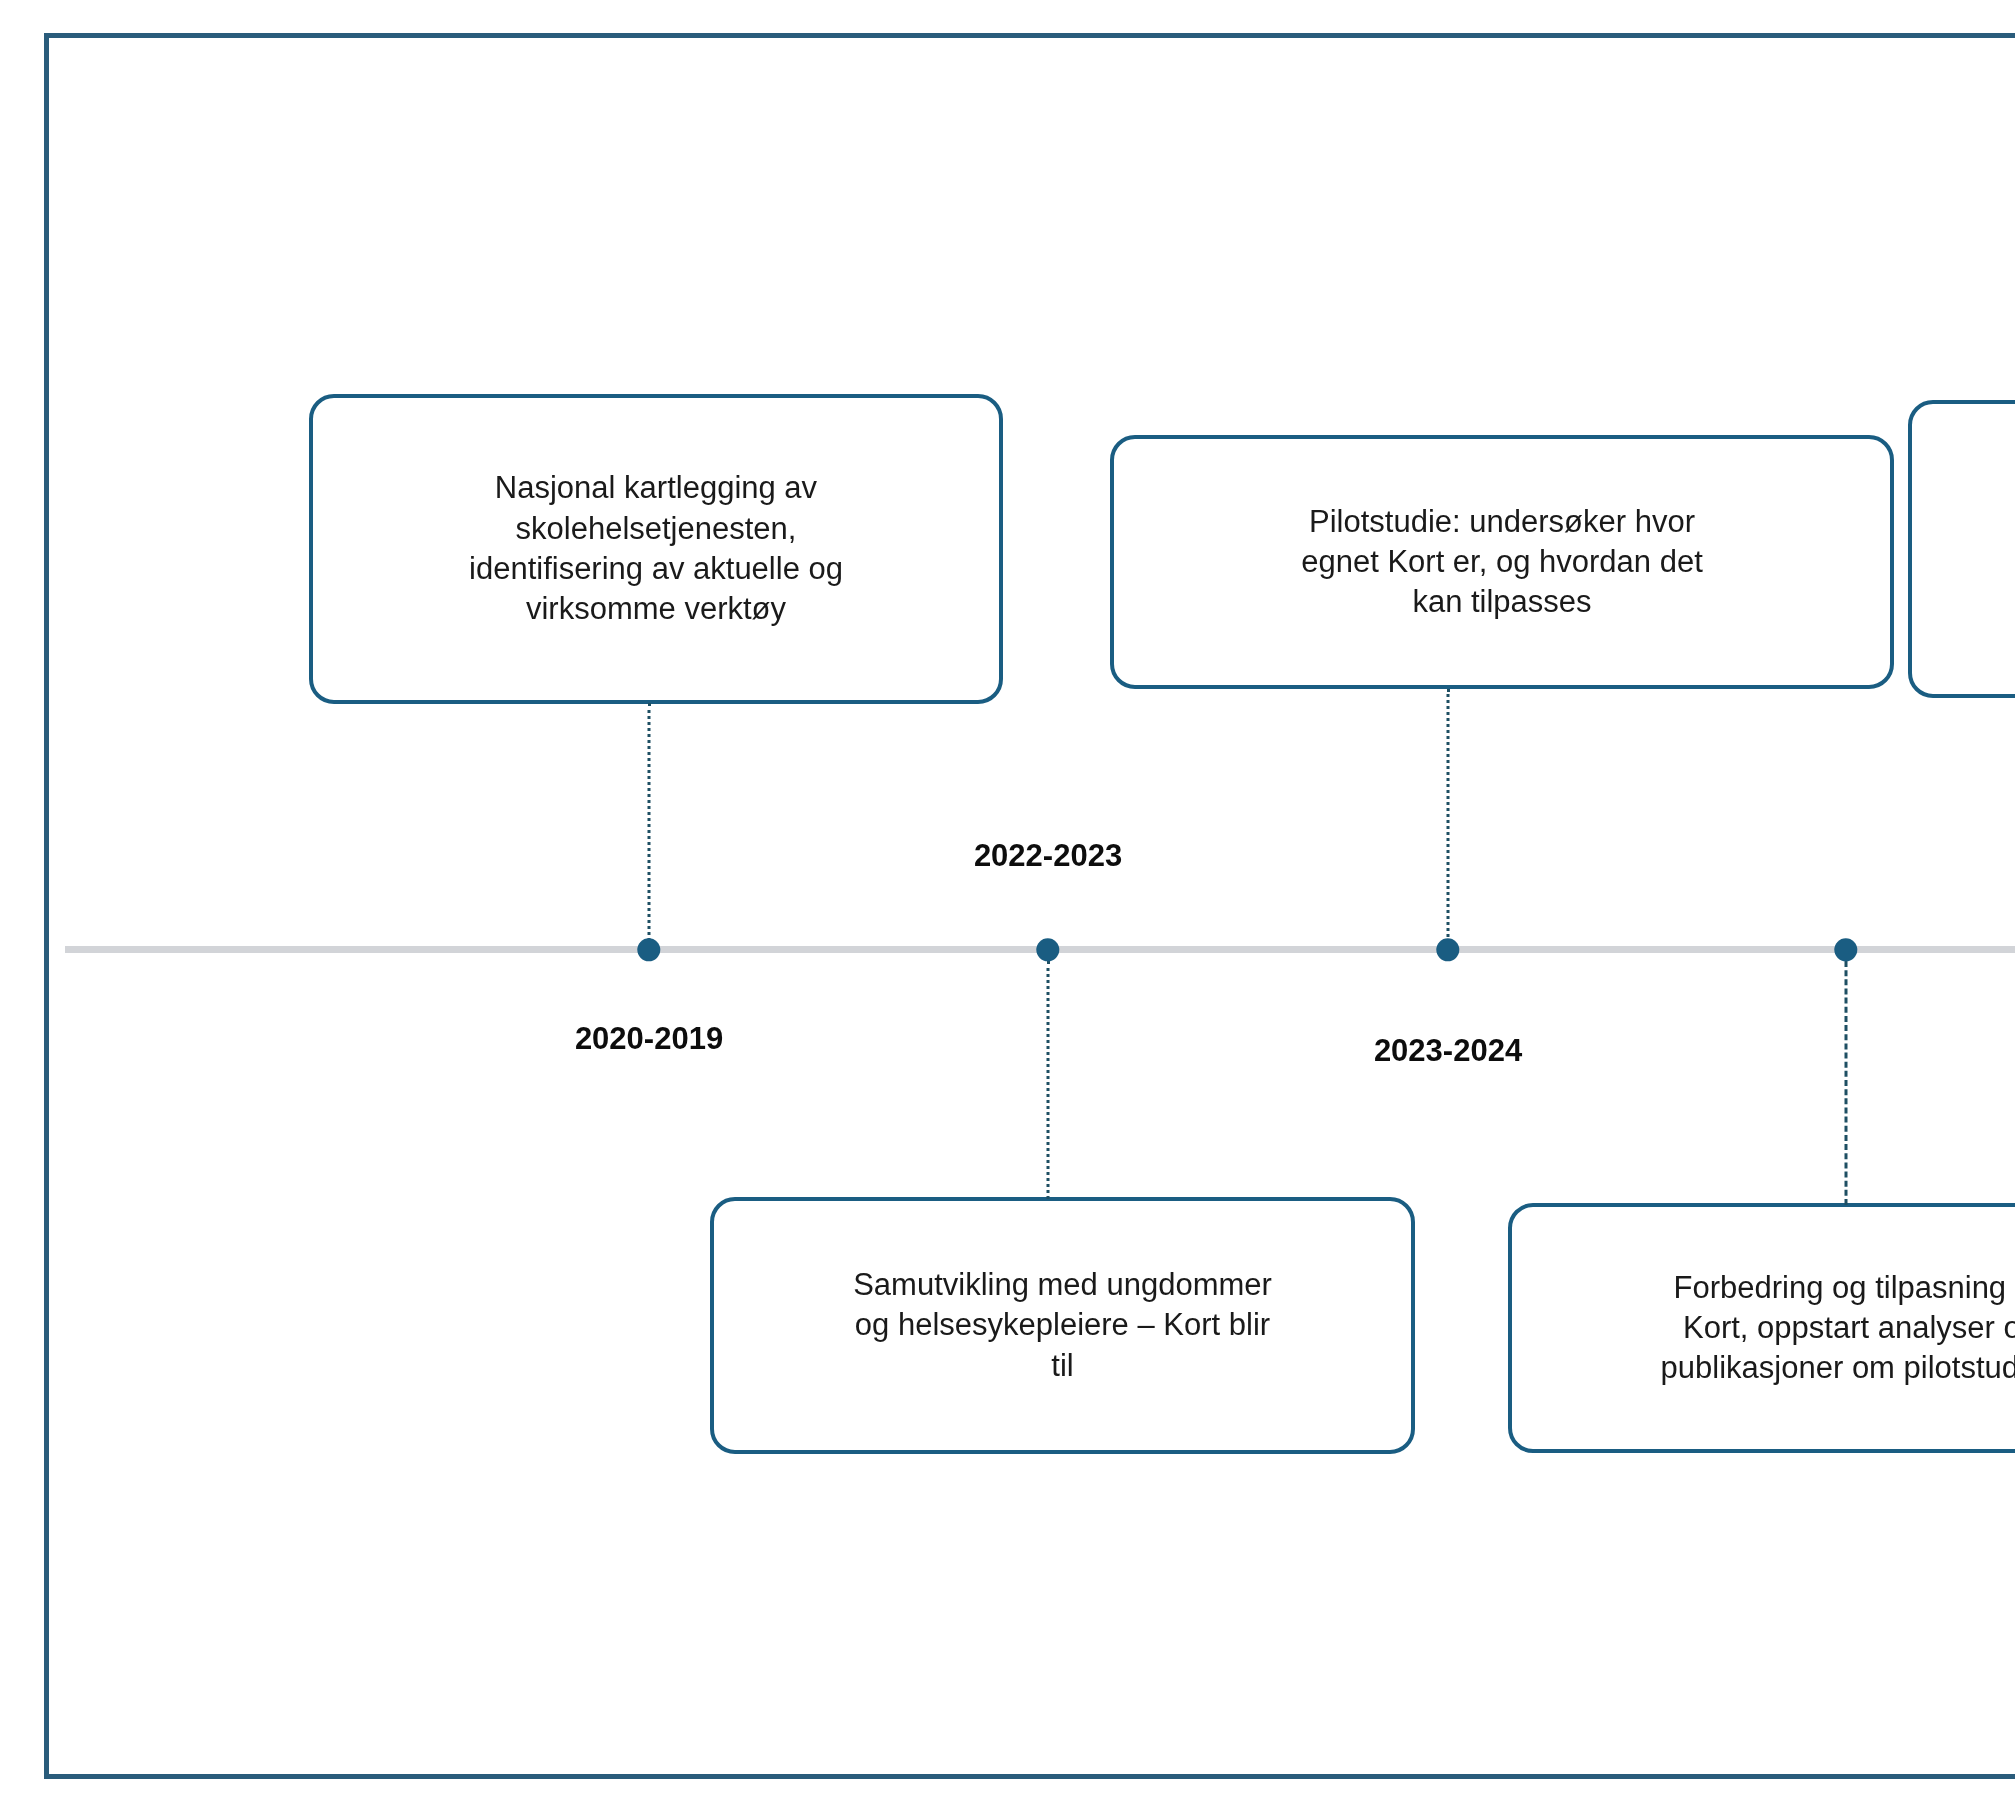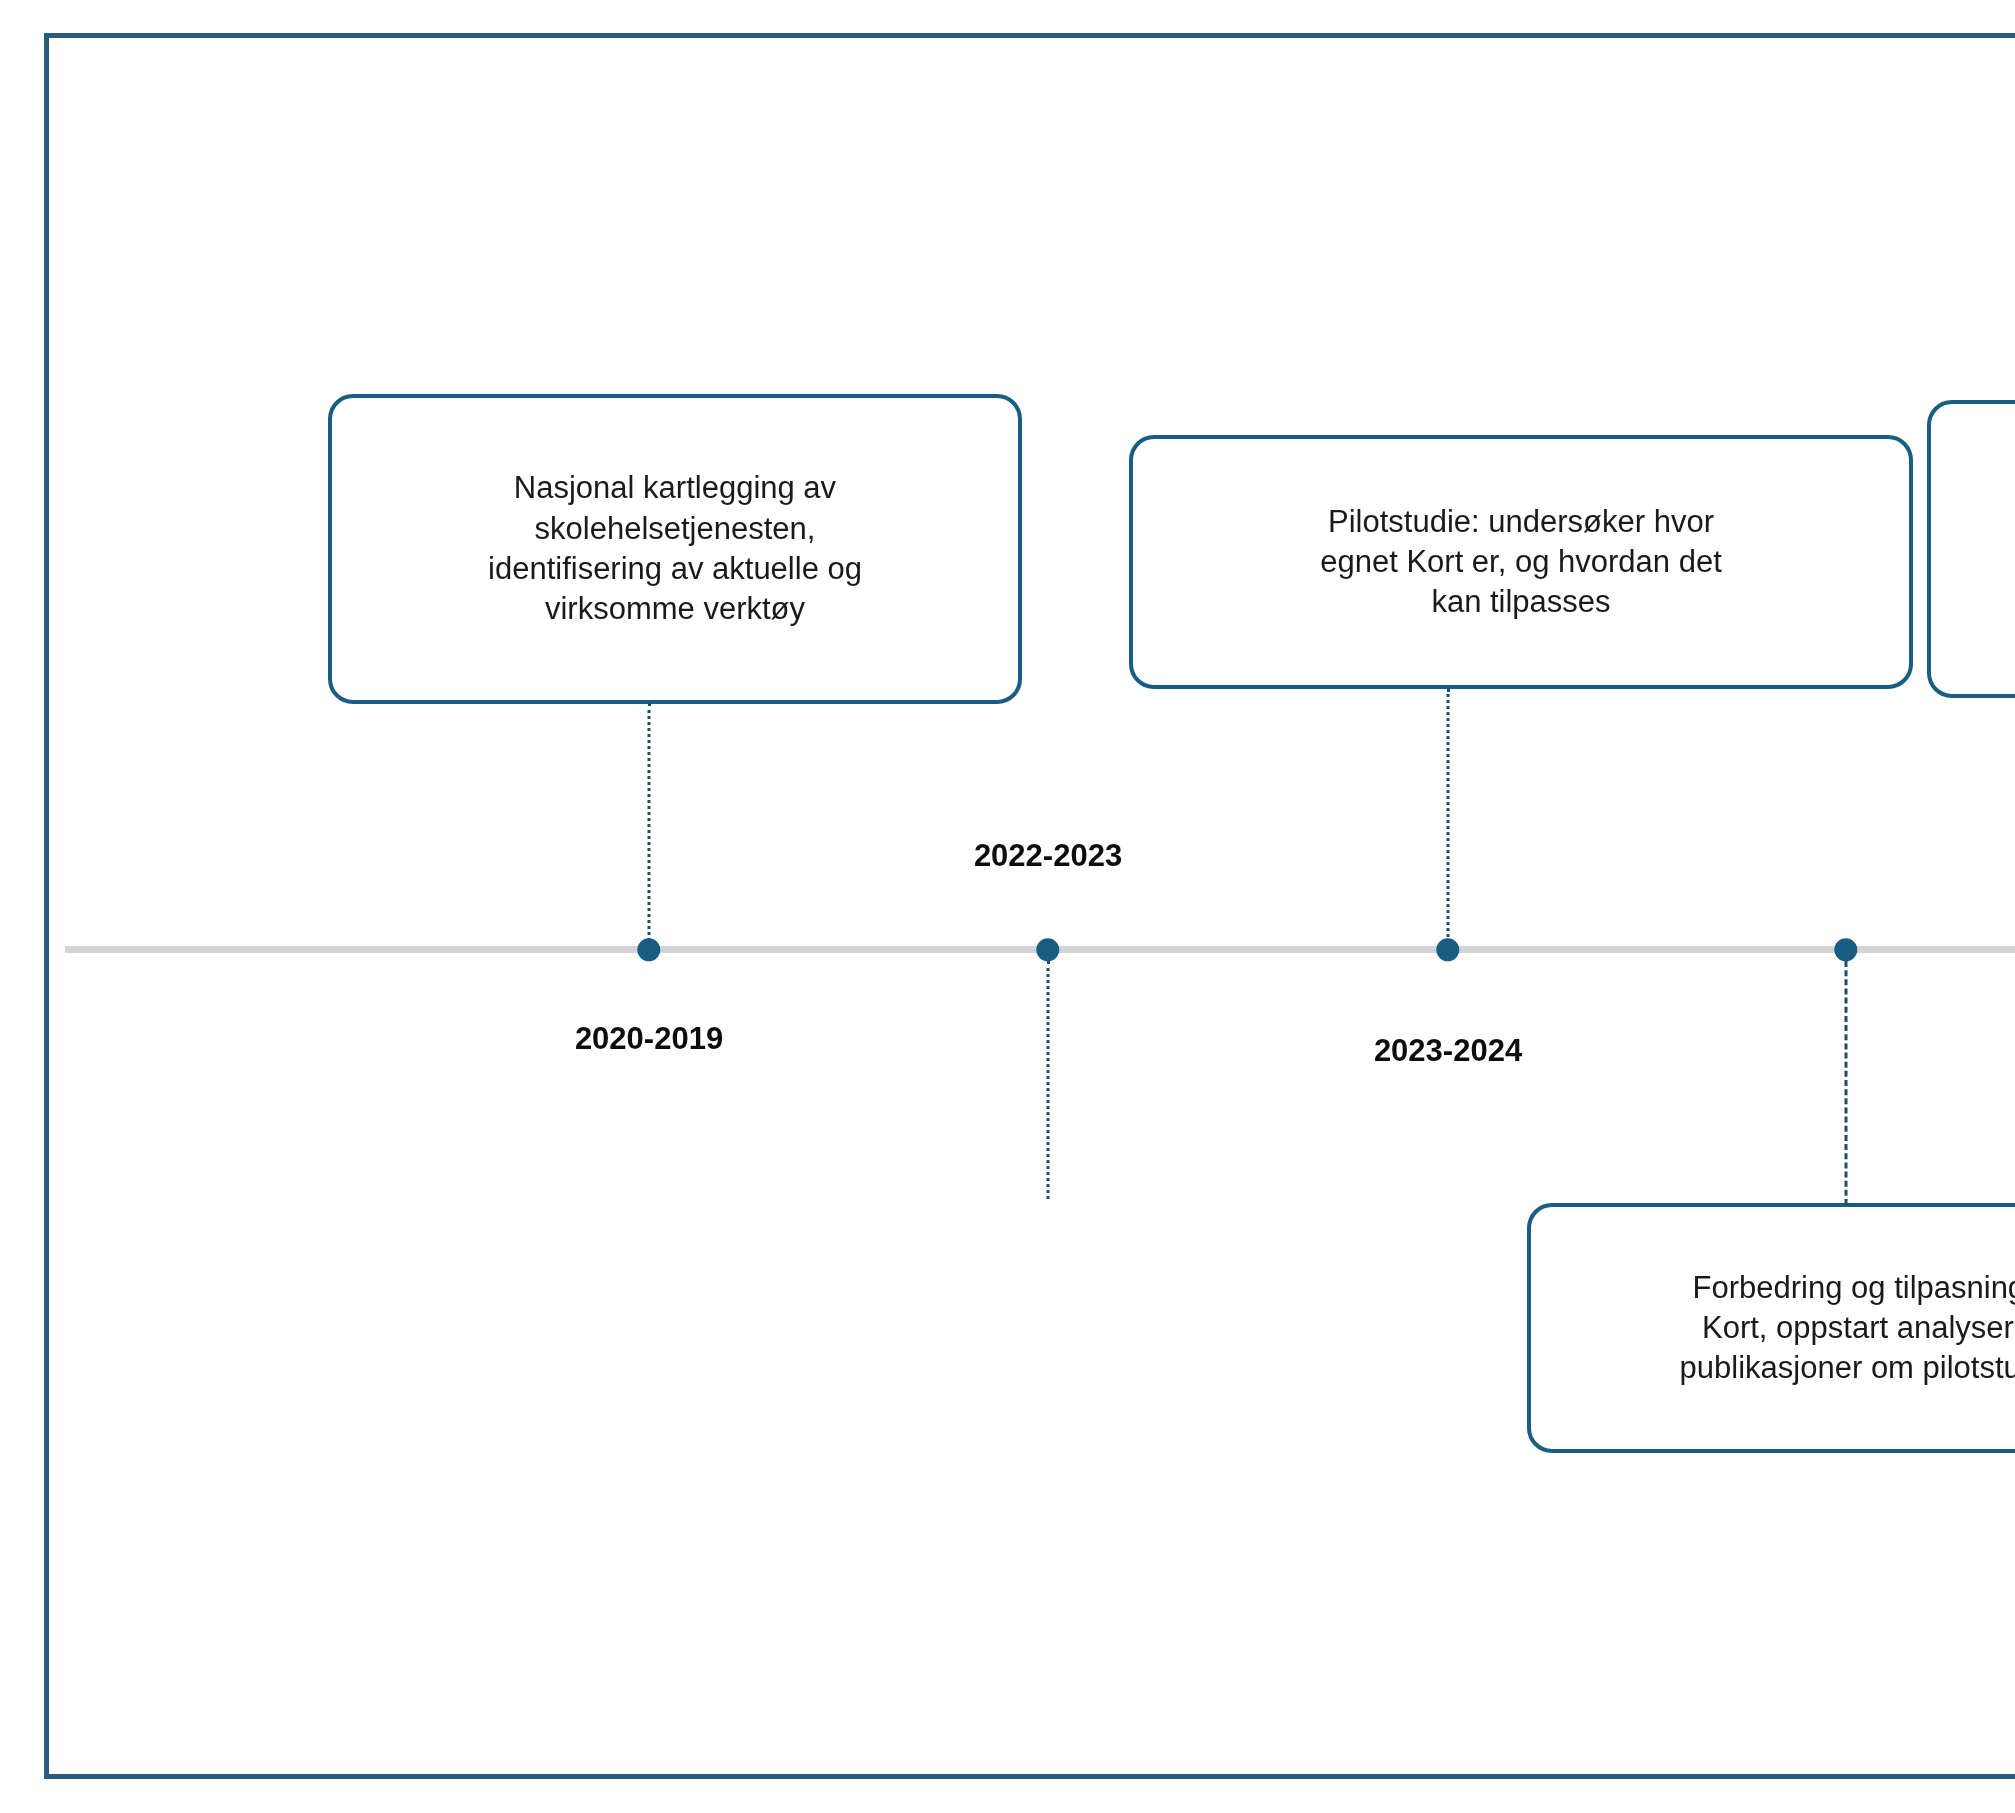--- a/index.html
+++ b/index.html
@@ -66,21 +66,20 @@
   .mbox {
     position: absolute;
     box-sizing: border-box;
     border: 4.8px solid #1a5d82;
     border-radius: 25px;
     background: #ffffff;
     display: flex;
     align-items: center;
     justify-content: center;
     padding: 10.5px 18.5px;
-    margin-left: 19px;
   }
   .mbox .mbox-text {
     font-size: 31px;
     line-height: 1.30;
     color: #1a1a1a;
     text-align: center;
     white-space: pre-line;
     font-weight: 400;
   }
 
@@ -110,20 +109,25 @@
     <div class="mbox" style="left:1061px; top:397px; width:784px; height:254px;">
       <div class="mbox-text">Pilotstudie: undersøker hvor
 egnet Kort er, og hvordan det
 kan tilpasses</div>
     </div>
 
     <div class="mbox" style="left:1859px; top:362px; width:685px; height:298px;">
       
     </div>
 
+    <div class="mbox" style="left:661px; top:1159px; width:705px; height:257px;">
+      <div class="mbox-text">Samutvikling med ungdommer
+og helsesykepleiere – Kort blir
+til</div>
+    </div>
 
     <div class="mbox" style="left:1459px; top:1165px; width:705px; height:250px;">
       <div class="mbox-text">Forbedring og tilpasning av
 Kort, oppstart analyser og
 publikasjoner om pilotstudien</div>
     </div>
 
     <div class="connector" style="left:600px; top:665px; height:244px;"></div>
 
     <div class="connector" style="left:1399px; top:651px; height:260px;"></div>

